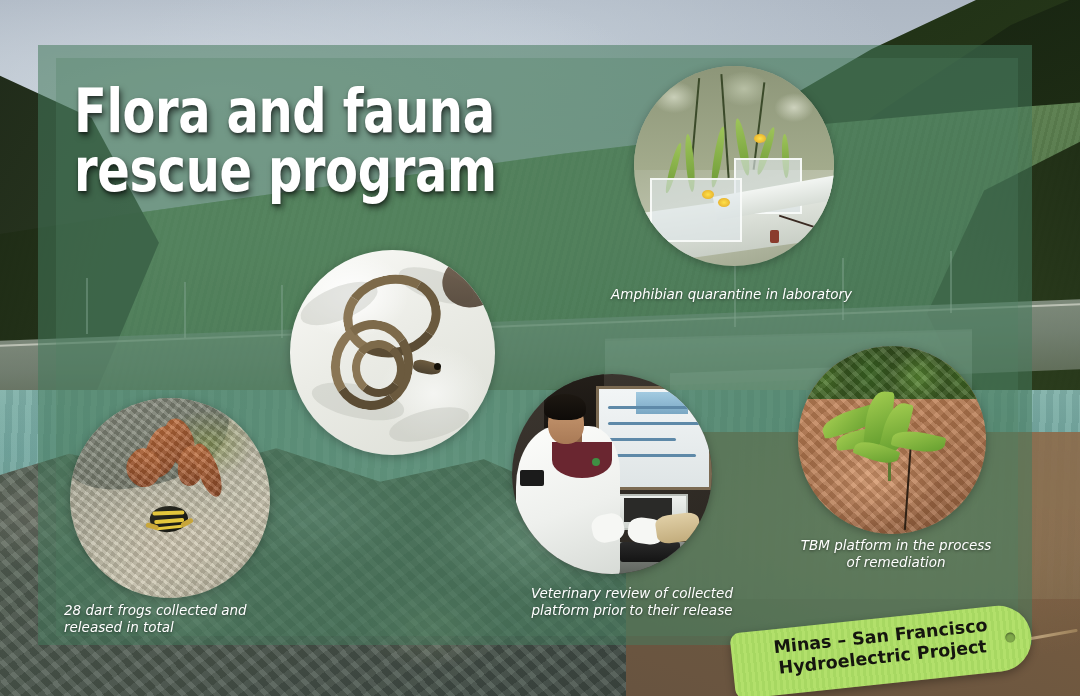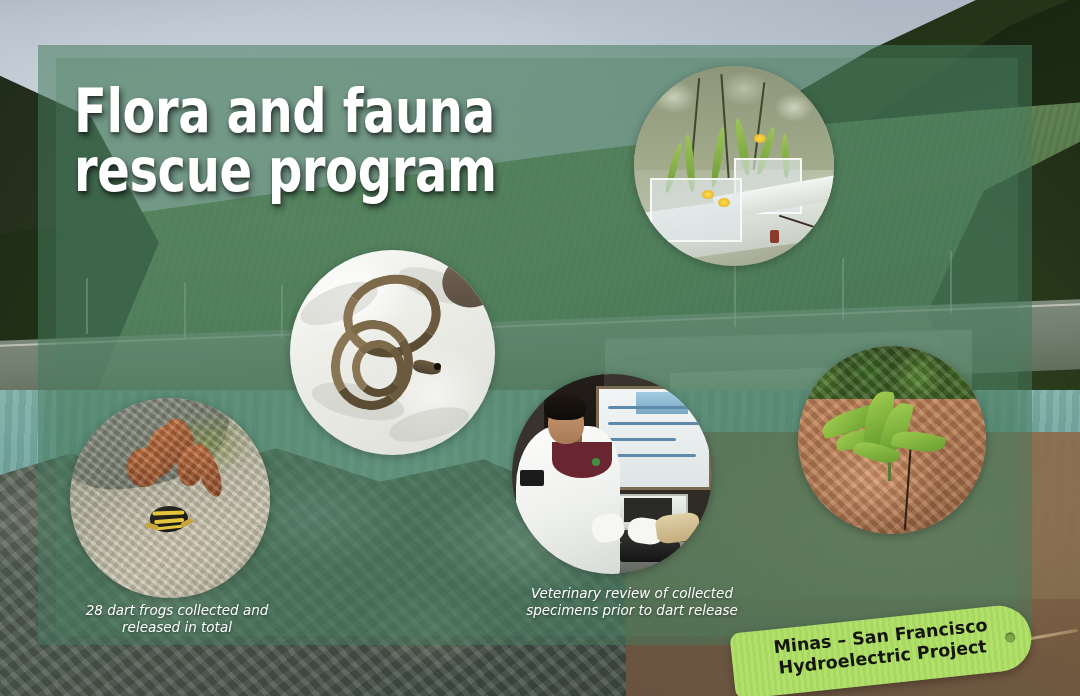--- a/index.html
+++ b/index.html
@@ -365,21 +365,21 @@
     color:#ffffff;
     font-family:"DejaVu Sans", sans-serif;
     font-style:italic;
     font-size:13.5px;
     line-height:1.28;
     text-shadow:0 1px 3px rgba(0,0,0,.5);
     white-space:pre-line;
   }
   .cap-lab   { left:611px; top:286px; width:290px; text-align:left; }
   .cap-snake { left:282px; top:455px; width:230px; text-align:center; }
-  .cap-frog  { left:52px;  top:602px; width:250px; text-align:center; }
+  .cap-frog  { left:64px;  top:602px; width:250px; }
   .cap-vet   { left:498px; top:585px; width:268px; text-align:center; }
   .cap-tbm   { left:772px; top:537px; width:248px; text-align:center; }
 
   
   .tag-wrap {
     position:absolute; left:718px; top:606px; width:352px; height:90px; z-index:28;
   }
   .tag {
     position:absolute; left:14px; top:12px; width:300px; height:66px;
     background:repeating-linear-gradient(90deg,#b2e06b 0 3px,#a7d862 3px 6px);
@@ -462,20 +462,21 @@
       <div class="lab-tank lab-t2"></div>
       <div class="lab-shelf"></div>
       <div class="lab-tank lab-t1"></div>
       <div class="bloom bl1"></div>
         <div class="bloom bl2"></div>
         <div class="bloom bl3"></div>
       <div class="cord"></div>
       <div class="plug"></div>
     </div>
   </div>
+  <div class="caption cap-lab">Amphibian quarantine in laboratory</div>
 
   <div class="photo ph-snake">
     <div class="photo-inner">
       <div class="sn-cloth"></div>
       <div class="sn-fold sf1"></div>
         <div class="sn-fold sf2"></div>
       <div class="sn-fold sf3"></div>
         <div class="sn-fold sf4"></div>
       <div class="sn-edge"></div>
       <div class="sn-body sb1"></div>
@@ -529,38 +530,40 @@
       <div class="vt-head"></div>
       <div class="vt-hair"></div>
       <div class="vt-badge"></div>
       <div class="vt-pin"></div>
       <div class="vt-glove vg1"></div>
       <div class="vt-glove vg2"></div>
       <div class="vt-towel"></div>
     </div>
   </div>
   <div class="caption cap-vet">Veterinary review of collected
-specimens prior to dart release</div>
+platform prior to their release</div>
 
   <div class="photo ph-tbm">
     <div class="photo-inner">
       <div class="tb-soil"></div>
       <div class="tb-sky"></div>
       <div class="tb-trees"></div>
       <div class="tb-grit"></div>
       <div class="tb-stake"></div>
       <div class="tb-stem"></div>
       <div class="tb-leaf tl1"></div>
         <div class="tb-leaf tl2"></div>
         <div class="tb-leaf tl3"></div>
       <div class="tb-leaf tl4"></div>
         <div class="tb-leaf tl5"></div>
         <div class="tb-leaf tl6"></div>
     </div>
   </div>
+  <div class="caption cap-tbm">TBM platform in the process
+of remediation</div>
 
   <div class="tag-wrap">
     <div class="tag-string"></div>
     <div class="tag">
       <div class="tag-hole"></div>
       <div class="tag-text">Minas – San Francisco
 Hydroelectric Project</div>
     </div>
   </div>
 

